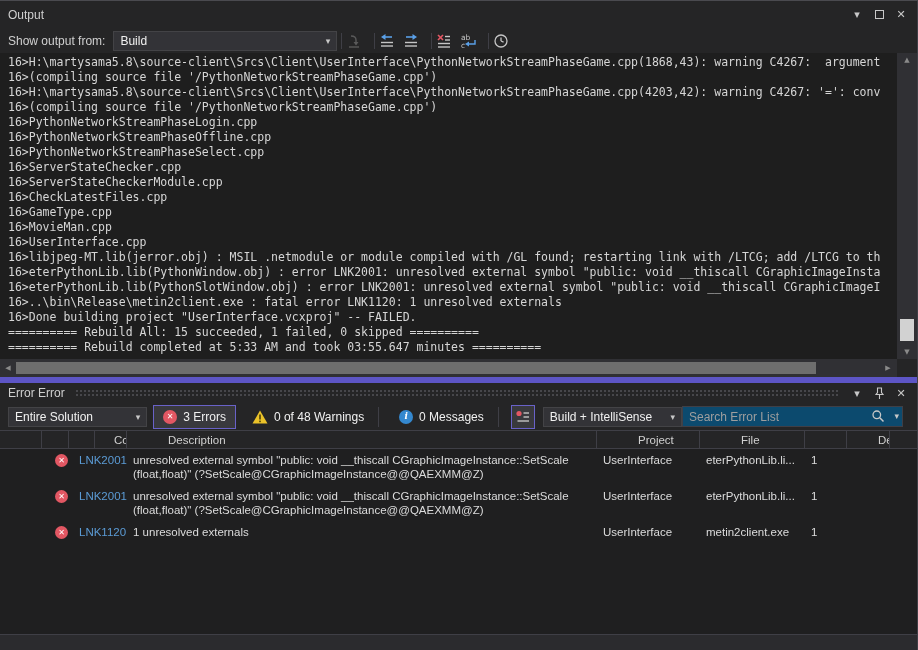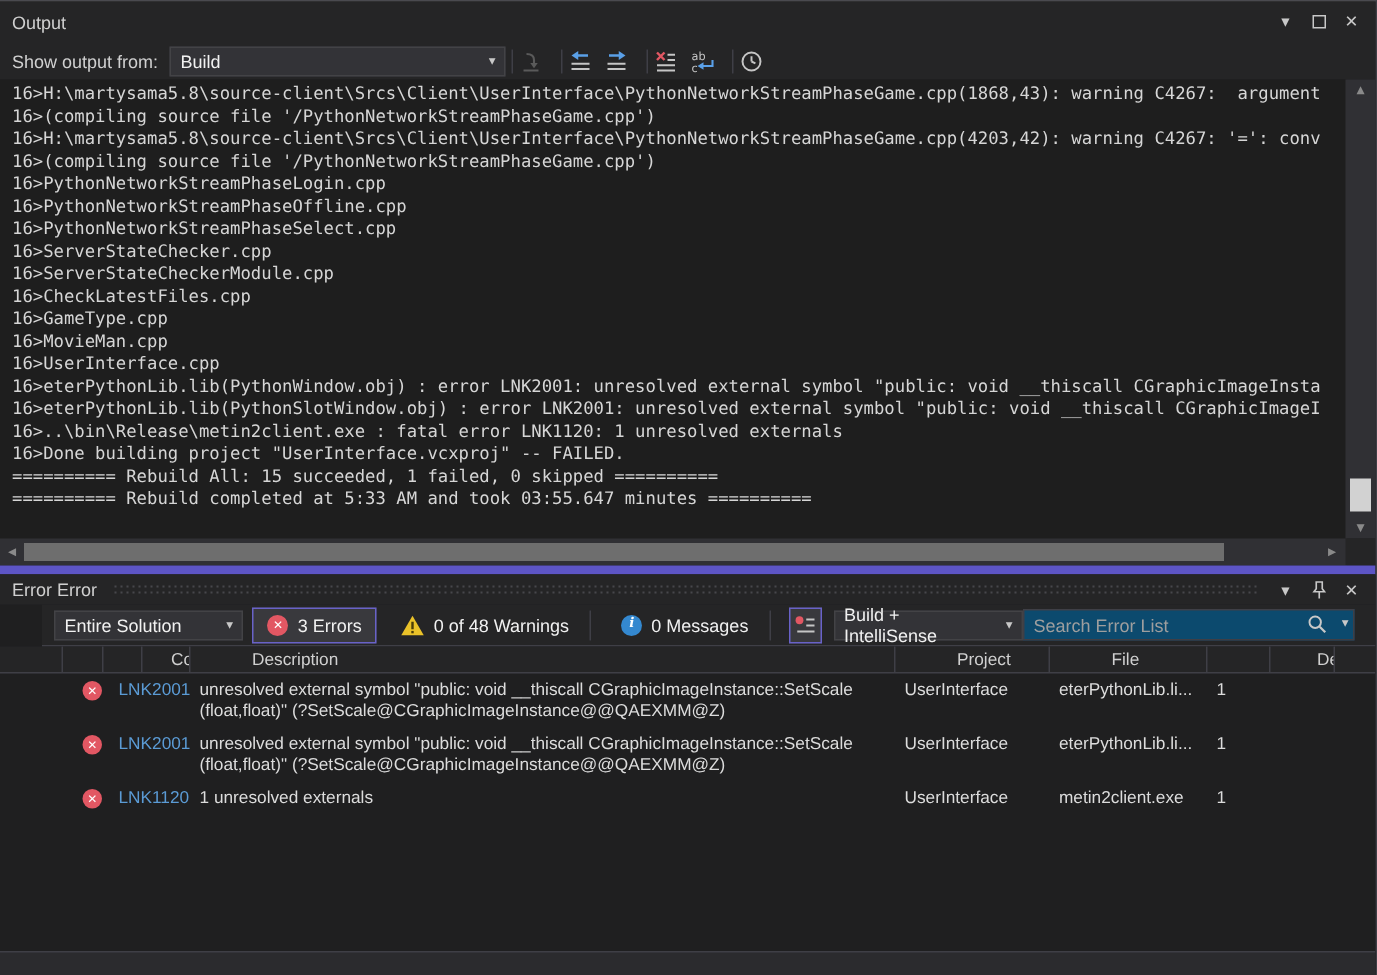--- a/index.html
+++ b/index.html
@@ -32,21 +32,21 @@
   .hsb{position:absolute;top:358px;left:0;width:898px;height:18px;background:#303034;}
   .hsb-arrow{position:absolute;top:0;width:16px;height:18px;display:flex;align-items:center;justify-content:center;color:#8a8a8a;font-size:7px;font-family:"DejaVu Sans",sans-serif;}
   .hsb-thumb{position:absolute;left:16px;top:3px;width:800px;height:12px;background:#6e6e6e;}
   .sb-corner{position:absolute;top:358px;right:0;width:20px;height:18px;background:#252526;}
   
   .splitter{position:absolute;top:376px;left:0;right:0;height:6px;background:#5d55c6;}
   
   .errlist{position:absolute;top:382px;left:0;right:0;bottom:0;background:#1f1f20;}
   .el-titlebar{height:20px;background:#252526;display:flex;align-items:center;padding:0 8px;}
   .drag-dots{flex:1;height:8px;margin:0 10px;background-image:radial-gradient(#47474b 1px,transparent 1px);background-size:4px 4px;}
-  .el-toolbar{height:28px;background:#252526;display:flex;align-items:center;padding:0 8px;border-bottom:1px solid #3f3f46;margin-left:28px;}
+  .el-toolbar{height:28px;background:#252526;display:flex;align-items:center;padding:0 8px;border-bottom:1px solid #3f3f46;}
   .scope-dd{width:150px;}
   .fbtn{height:24px;display:flex;align-items:center;gap:6px;padding:0 9px;font-size:12px;color:#f1f1f1;border:1px solid transparent;margin-left:6px;white-space:nowrap;}
   .fbtn.sel{border-color:#6962c8;background:#39393d;}
   .err-ic{width:14px;height:14px;border-radius:50%;background:#e25763;color:#fff;display:flex;align-items:center;justify-content:center;font-size:8px;font-weight:bold;font-family:"DejaVu Sans",sans-serif;line-height:1;}
   .info-ic{width:14px;height:14px;border-radius:50%;background:#3488cf;color:#fff;display:flex;align-items:center;justify-content:center;font-size:9px;font-weight:bold;font-style:italic;font-family:"DejaVu Serif",serif;line-height:1;}
   .iconbtn{width:26px;height:24px;display:flex;align-items:center;justify-content:center;border:1px solid #6962c8;background:#39393d;margin-left:8px;}
   .src-dd{width:150px;margin-left:8px;align-items:center;}
   .search{position:relative;margin-left:auto;margin-right:6px;}
   .search input{width:221px;height:21px;background:#0c4a6e;border:1px solid #3f3f46;color:#e8e8e8;font-size:12px;font-family:"Liberation Sans",sans-serif;padding:0 50px 0 6px;outline:none;}
   .search input::placeholder{color:#9e9e9e;}
@@ -148,20 +148,21 @@
     <div class="cline">16&gt;(compiling source file '/PythonNetworkStreamPhaseGame.cpp')</div>
     <div class="cline">16&gt;PythonNetworkStreamPhaseLogin.cpp</div>
     <div class="cline">16&gt;PythonNetworkStreamPhaseOffline.cpp</div>
     <div class="cline">16&gt;PythonNetworkStreamPhaseSelect.cpp</div>
     <div class="cline">16&gt;ServerStateChecker.cpp</div>
     <div class="cline">16&gt;ServerStateCheckerModule.cpp</div>
     <div class="cline">16&gt;CheckLatestFiles.cpp</div>
     <div class="cline">16&gt;GameType.cpp</div>
     <div class="cline">16&gt;MovieMan.cpp</div>
     <div class="cline">16&gt;UserInterface.cpp</div>
+    <div class="cline">16&gt;libjpeg-MT.lib(jerror.obj) : MSIL .netmodule or module compiled with /GL found; restarting link with /LTCG; add /LTCG to th</div>
     <div class="cline">16&gt;eterPythonLib.lib(PythonWindow.obj) : error LNK2001: unresolved external symbol "public: void __thiscall CGraphicImageInsta</div>
     <div class="cline">16&gt;eterPythonLib.lib(PythonSlotWindow.obj) : error LNK2001: unresolved external symbol "public: void __thiscall CGraphicImageI</div>
     <div class="cline">16&gt;..\bin\Release\metin2client.exe : fatal error LNK1120: 1 unresolved externals</div>
     <div class="cline">16&gt;Done building project "UserInterface.vcxproj" -- FAILED.</div>
     <div class="cline">========== Rebuild All: 15 succeeded, 1 failed, 0 skipped ==========</div>
     <div class="cline">========== Rebuild completed at 5:33 AM and took 03:55.647 minutes ==========</div>
   </div>
 
   <div class="vsb">
     <span class="sb-arrow" style="top:0;">▲</span>

